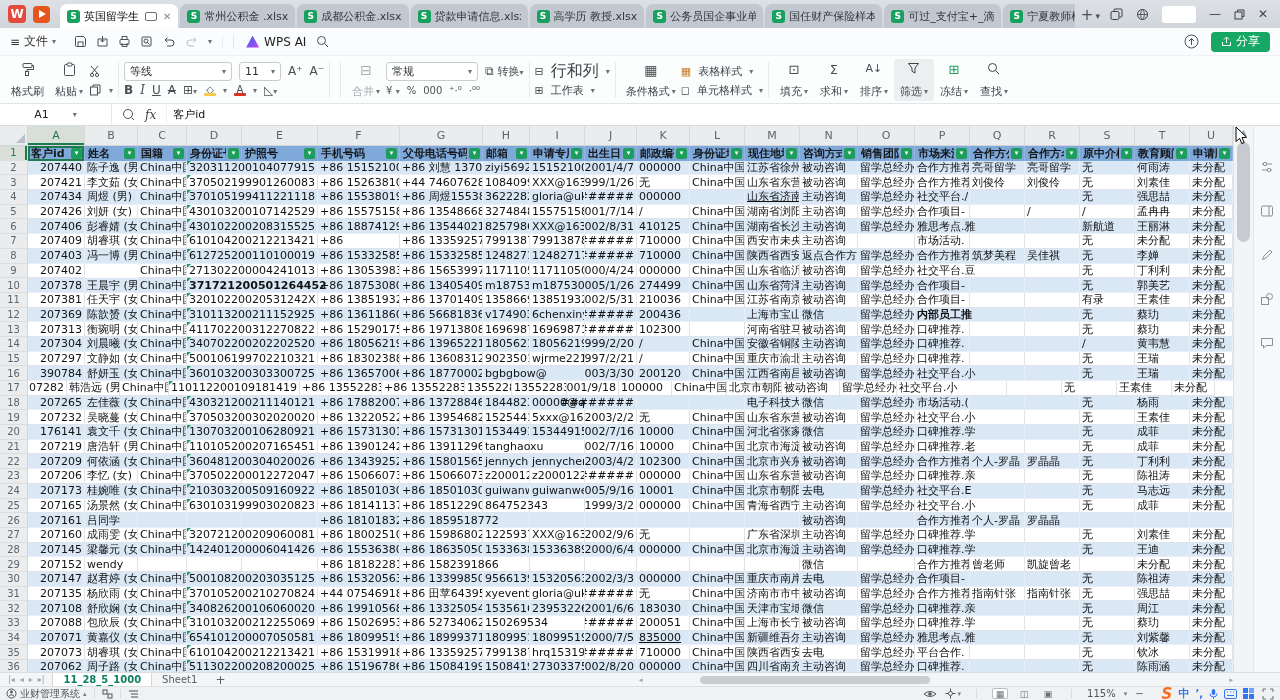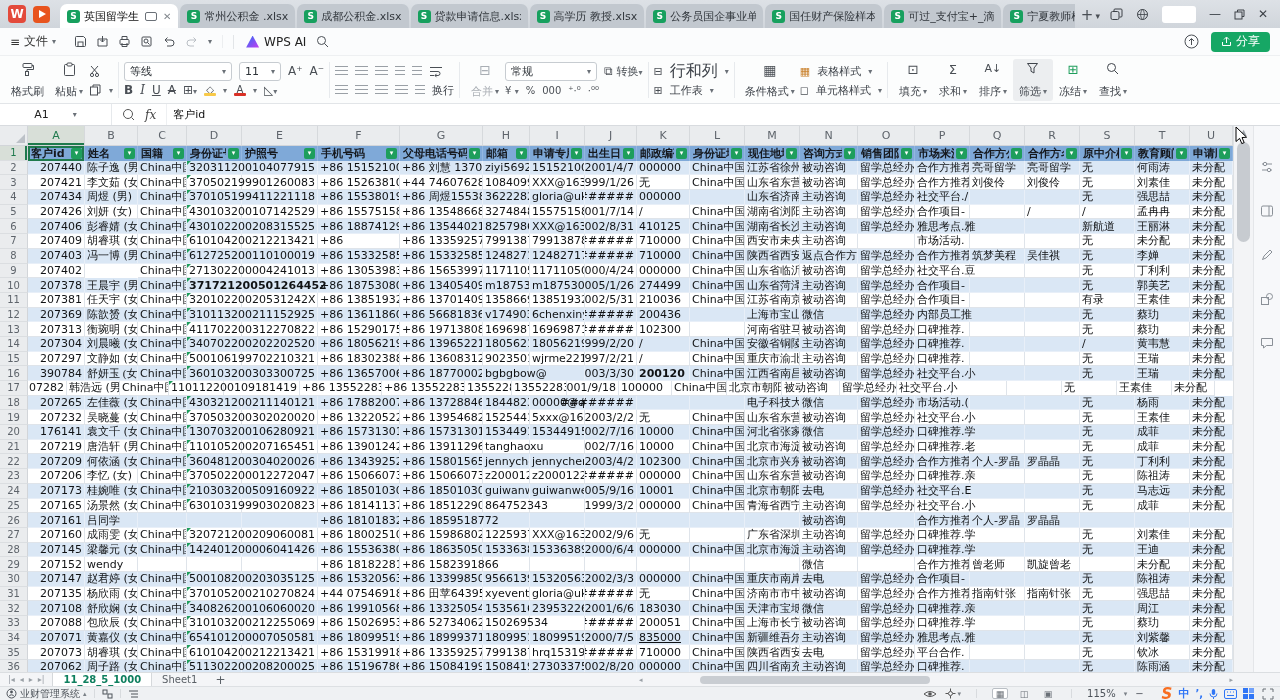--- a/index.html
+++ b/index.html
@@ -294,41 +294,20 @@
       <span class="car">▾</span>
       <span style="display:inline-flex;flex-direction:column;align-items:center">
           <span class="glyph" style="font-size:10px;line-height:1">A</span>
           <span class="clrbar" style="background:#D93025"></span>
         </span>
       <span class="car">▾</span>
       <span class="glyph">◺<span class="car">▾</span></span>
     </span>
   </div>
   <div class="vd"></div>
-  <div class="colstack">
-    <span class="srow">
-      <span class="alico"></span>
-      <span class="alico"></span>
-      <span class="alico"></span>
-      <span class="alico sh"></span>
-      <span class="alico sh"></span>
-      <svg width="14" height="13" viewBox="0 0 14 13">
-          <path d="M1 2.5 h12 M1 6.5 h8 a2 2 0 0 1 0 4 h-3 M1 10.5 h4" fill="none" stroke="#4A4F55"></path>
-          <path d="M7.5 8.8 L6 10.5 L7.5 12.2" fill="none" stroke="#4A4F55"></path>
-        </svg>
-    </span>
-    <span class="srow">
-      <span class="alico"></span>
-      <span class="alico"></span>
-      <span class="alico"></span>
-      <span class="alico"></span>
-      <span class="alico sh"></span>
-      <span style="font-size:11px">换行</span>
-    </span>
-  </div>
   <div class="vd"></div>
   <div class="bb">
     <span class="glyph gray" style="font-size:14px">⊟</span>
     <span class="bl gray">
         <span>合并</span>
         <span class="car">▾</span>
       </span>
   </div>
   <div class="colstack">
     <span class="srow">
@@ -720,21 +699,21 @@
         </div>
         <div class="c ra" style="width: 52px;">
           <span>########</span>
         </div>
         <div class="c ovf" style="width: 53px;">
           <span>000000</span>
         </div>
         <div class="c" style="width: 55px;">
           <span></span>
         </div>
-        <div class="c" style="width: 55px;">
+        <div class="c" style="width: 55px; text-decoration: underline;">
           <span>山东省济南</span>
         </div>
         <div class="c" style="width: 58px;">
           <span>主动咨询</span>
         </div>
         <div class="c" style="width: 57px;">
           <span>留学总经办</span>
         </div>
         <div class="c ovf" style="width: 55px;">
           <span>社交平台./</span>
@@ -1257,21 +1236,21 @@
         </div>
         <div class="c" style="width: 55px;">
           <span>上海市宝山</span>
         </div>
         <div class="c" style="width: 58px;">
           <span>微信</span>
         </div>
         <div class="c" style="width: 57px;">
           <span>留学总经办</span>
         </div>
-        <div class="c ovf" style="width: 55px;">
+        <div class="c ovf" style="width: 55px; font-weight: bold;">
           <span>内部员工推</span>
         </div>
         <div class="c" style="width: 55px;">
           <span></span>
         </div>
         <div class="c" style="width: 55px;">
           <span></span>
         </div>
         <div class="c" style="width: 55px;">
           <span>无</span>
@@ -1479,21 +1458,21 @@
         </div>
         <div class="c" style="width: 43px;">
           <span>未分配</span>
         </div>
       </div>
       <div class="r band">
         <div class="rn">16</div>
         <div class="c ra" style="width: 57px;">
           <span>390784</span>
         </div>
-        <div class="c" style="width: 53px; font-family: Liberation Serif, serif;">
+        <div class="c" style="width: 53px;">
           <span>舒妍玉 (女</span>
         </div>
         <div class="c" style="width: 49px;">
           <span>China中国</span>
         </div>
         <div class="c ovf tri" style="width: 55px;">
           <span>360103200303300725</span>
         </div>
         <div class="c" style="width: 76px;">
           <span></span>
@@ -1506,21 +1485,21 @@
         </div>
         <div class="c ovf" style="width: 47px;">
           <span>bgbgbow@</span>
         </div>
         <div class="c" style="width: 55px;">
           <span></span>
         </div>
         <div class="c ra" style="width: 52px;">
           <span>2003/3/30</span>
         </div>
-        <div class="c" style="width: 53px; font-weight: bold;">
+        <div class="c" style="width: 53px;">
           <span>200120</span>
         </div>
         <div class="c" style="width: 55px;">
           <span>China中国</span>
         </div>
         <div class="c" style="width: 55px;">
           <span>江西省南昌</span>
         </div>
         <div class="c" style="width: 58px;">
           <span>被动咨询</span>

